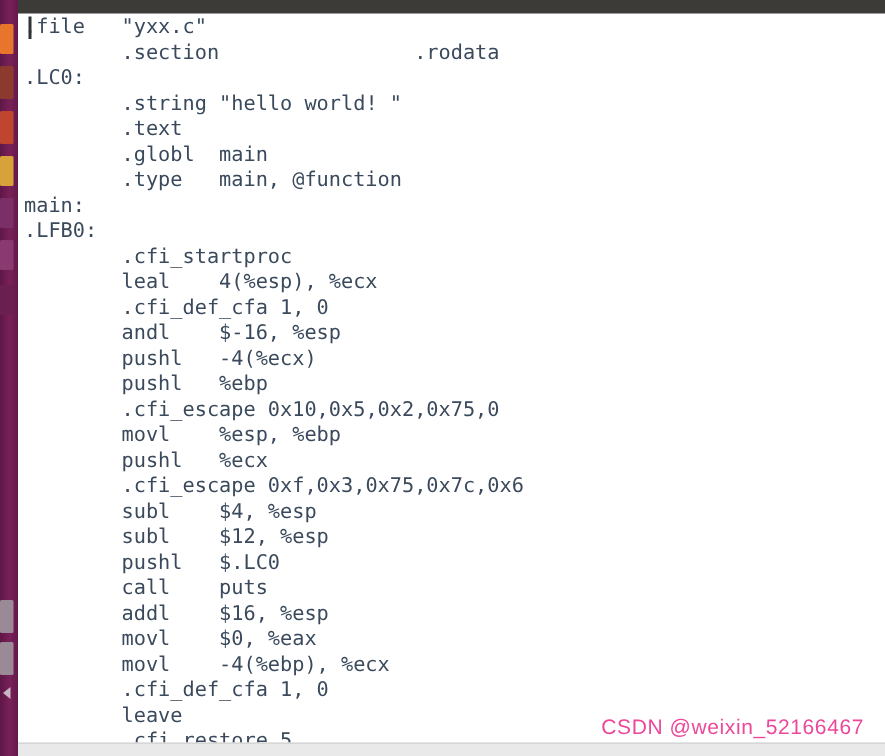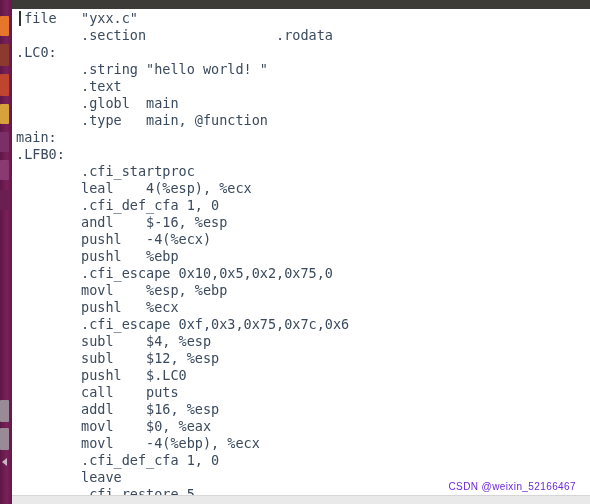--- a/index.html
+++ b/index.html
@@ -104,22 +104,22 @@
     border-top: 1px solid #d6d6d6;
     z-index: 20;
   }
 
   
   #watermark {
     position: absolute;
     right: 14px;
     bottom: 12px;
     font-family: "Liberation Sans", sans-serif;
-    font-size: 10px;
-    color: #6d28d9;
+    font-size: 14px;
+    color: #ec4899;
     letter-spacing: 0.4px;
     z-index: 40;
     white-space: nowrap;
   }
 </style>
 </head>
 <body>
 
 <div id="screen">
 

